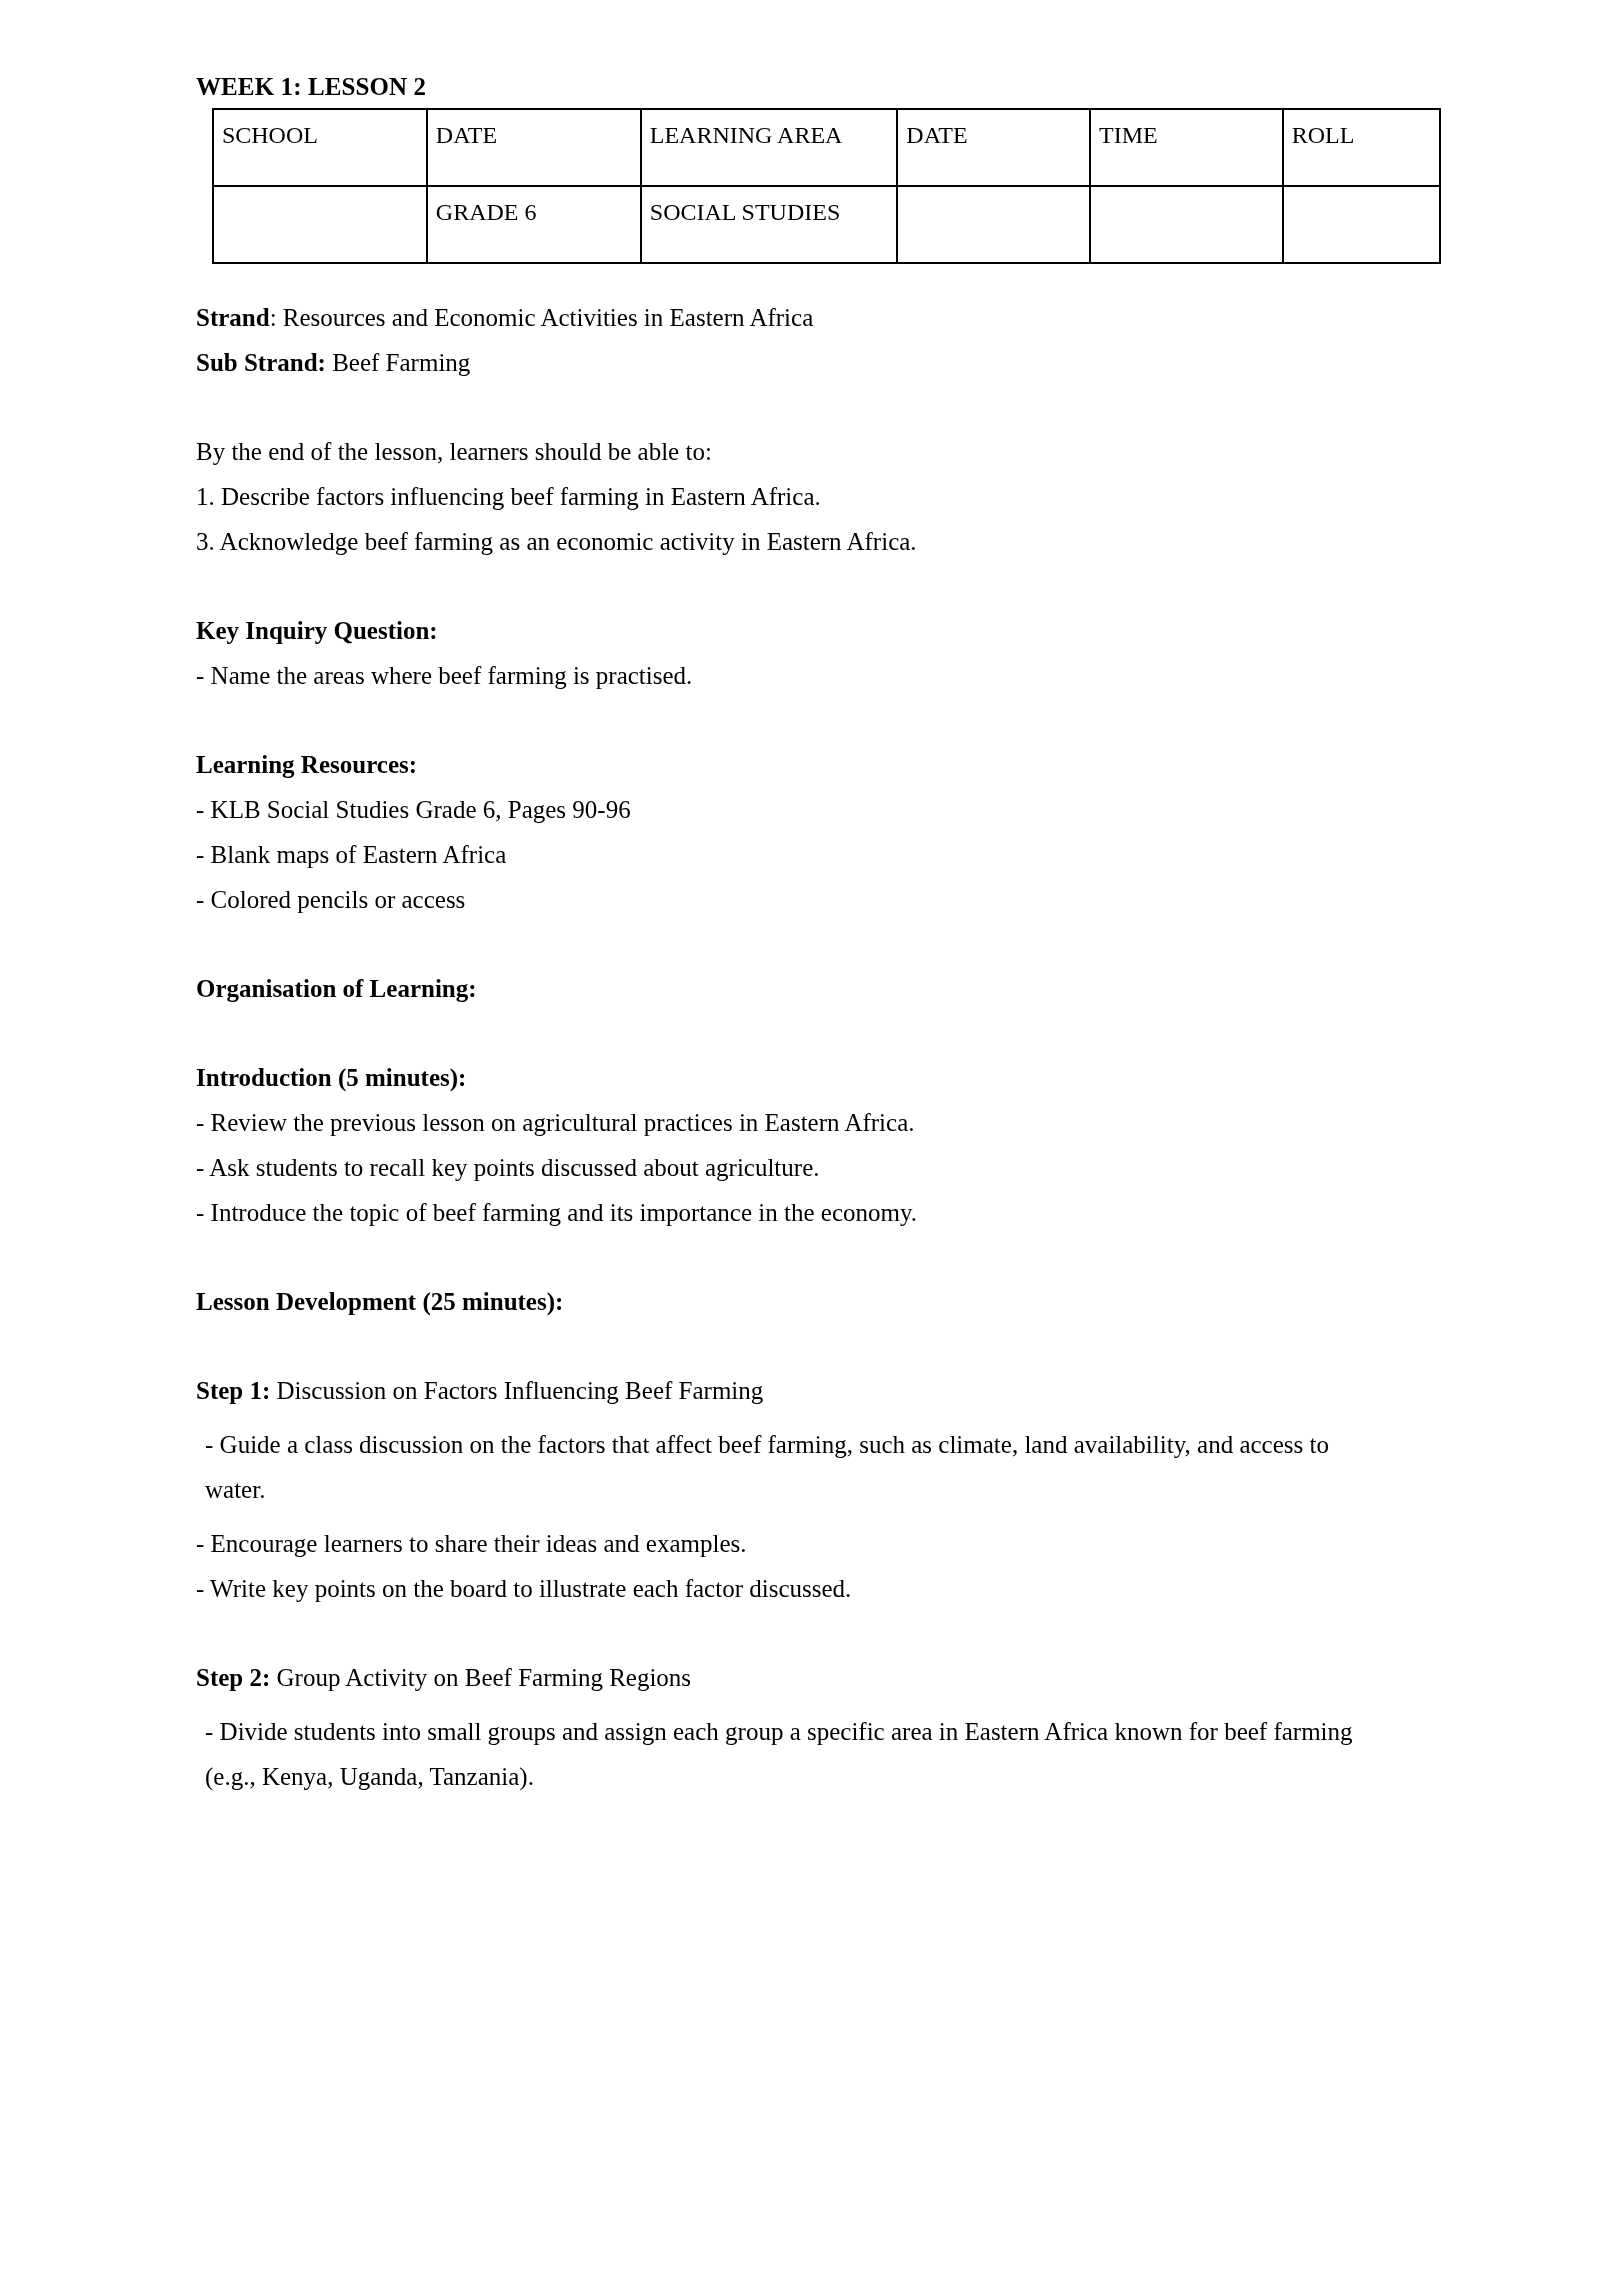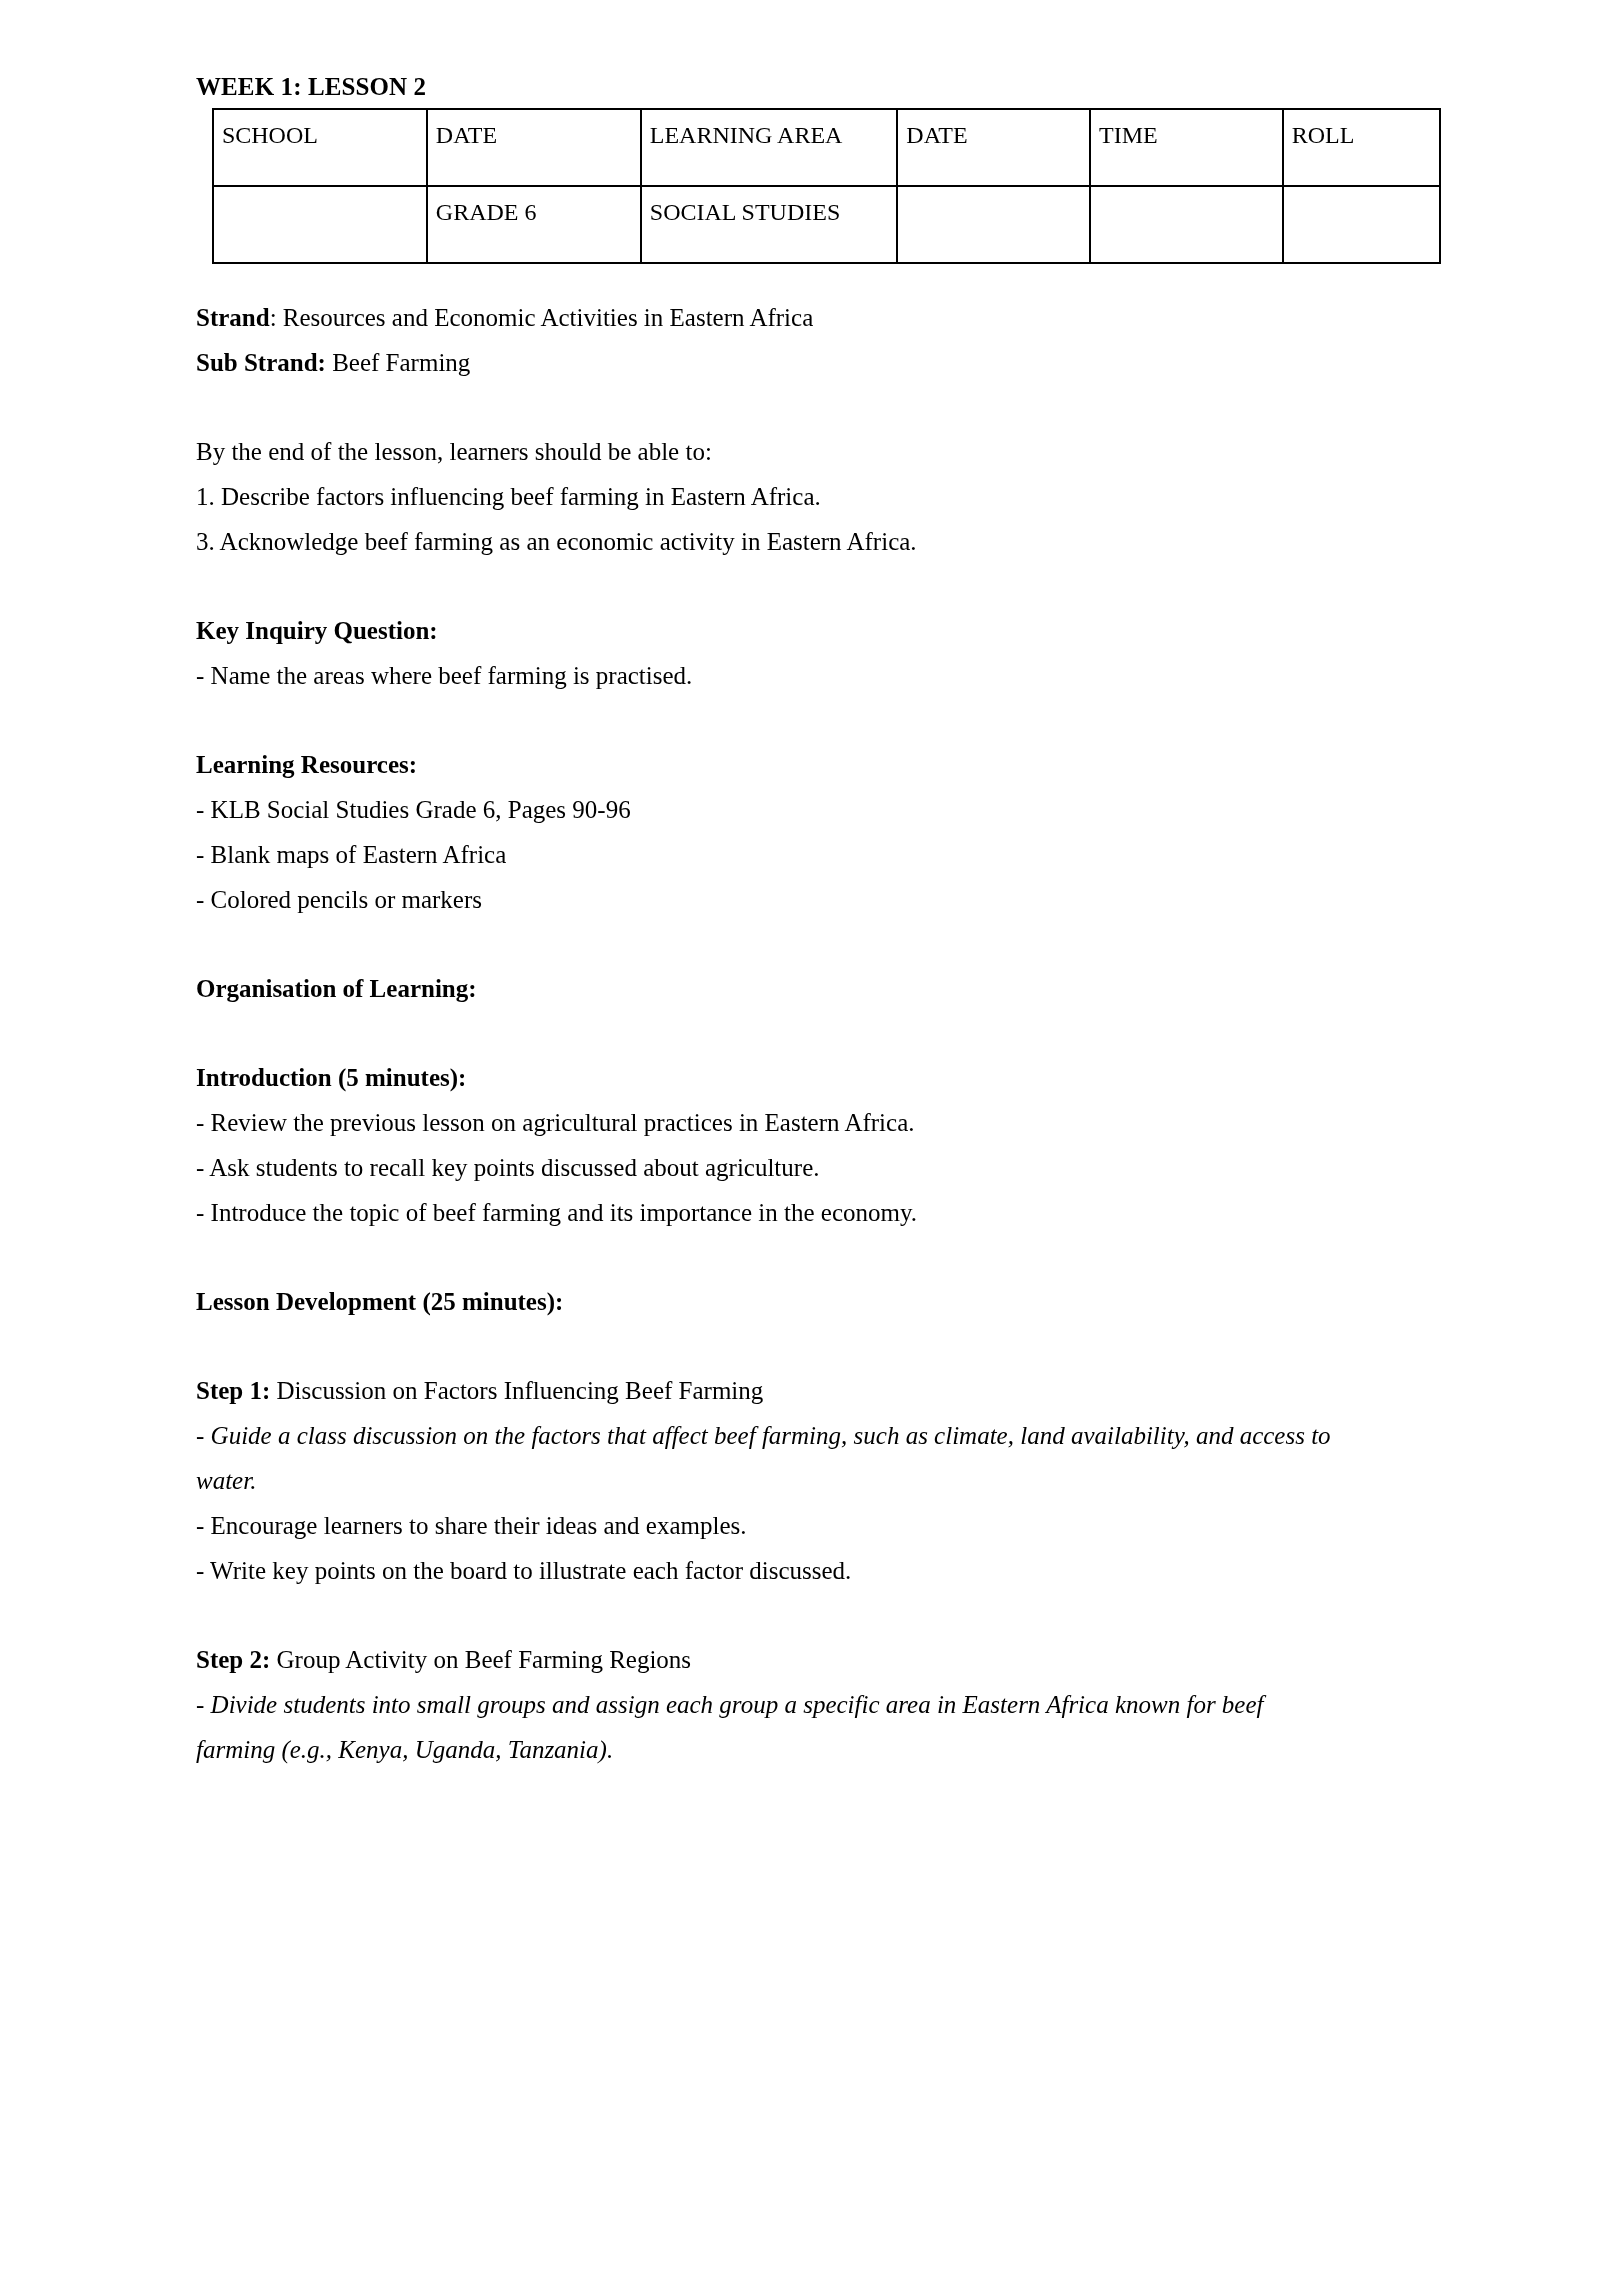--- a/index.html
+++ b/index.html
@@ -53,24 +53,23 @@
     margin-top: 31px;
     font-size: 25px;
     line-height: 1.80;
   }
   .line {
     margin: 0;
     padding: 0;
     white-space: pre-wrap;
   }
   .para {
-    margin: 0;
+    margin: 9px;
     padding: 0;
     max-width: 1152px;
-    font-style: italic;
   }
   .spacer {
     height: 44px;
   }
   .b {
     font-weight: bold;
   }
   .sec-head {
     font-weight: bold;
     margin: 0;
@@ -119,21 +118,21 @@
     <div class="spacer"></div>
 
     <div class="line sec-head">Key Inquiry Question:</div>
     <div class="line">- Name the areas where beef farming is practised.</div>
 
     <div class="spacer"></div>
 
     <div class="line sec-head">Learning Resources:</div>
     <div class="line">- KLB Social Studies Grade 6, Pages 90-96</div>
     <div class="line">- Blank maps of Eastern Africa</div>
-    <div class="line">- Colored pencils or markers</div>
+    <div class="line">- Colored pencils or access</div>
 
     <div class="spacer"></div>
 
     <div class="line sec-head">Organisation of Learning:</div>
 
     <div class="spacer"></div>
 
     <div class="line sec-head">Introduction (5 minutes):</div>
     <div class="line">- Review the previous lesson on agricultural practices in Eastern Africa.</div>
     <div class="line">- Ask students to recall key points discussed about agriculture.</div>

